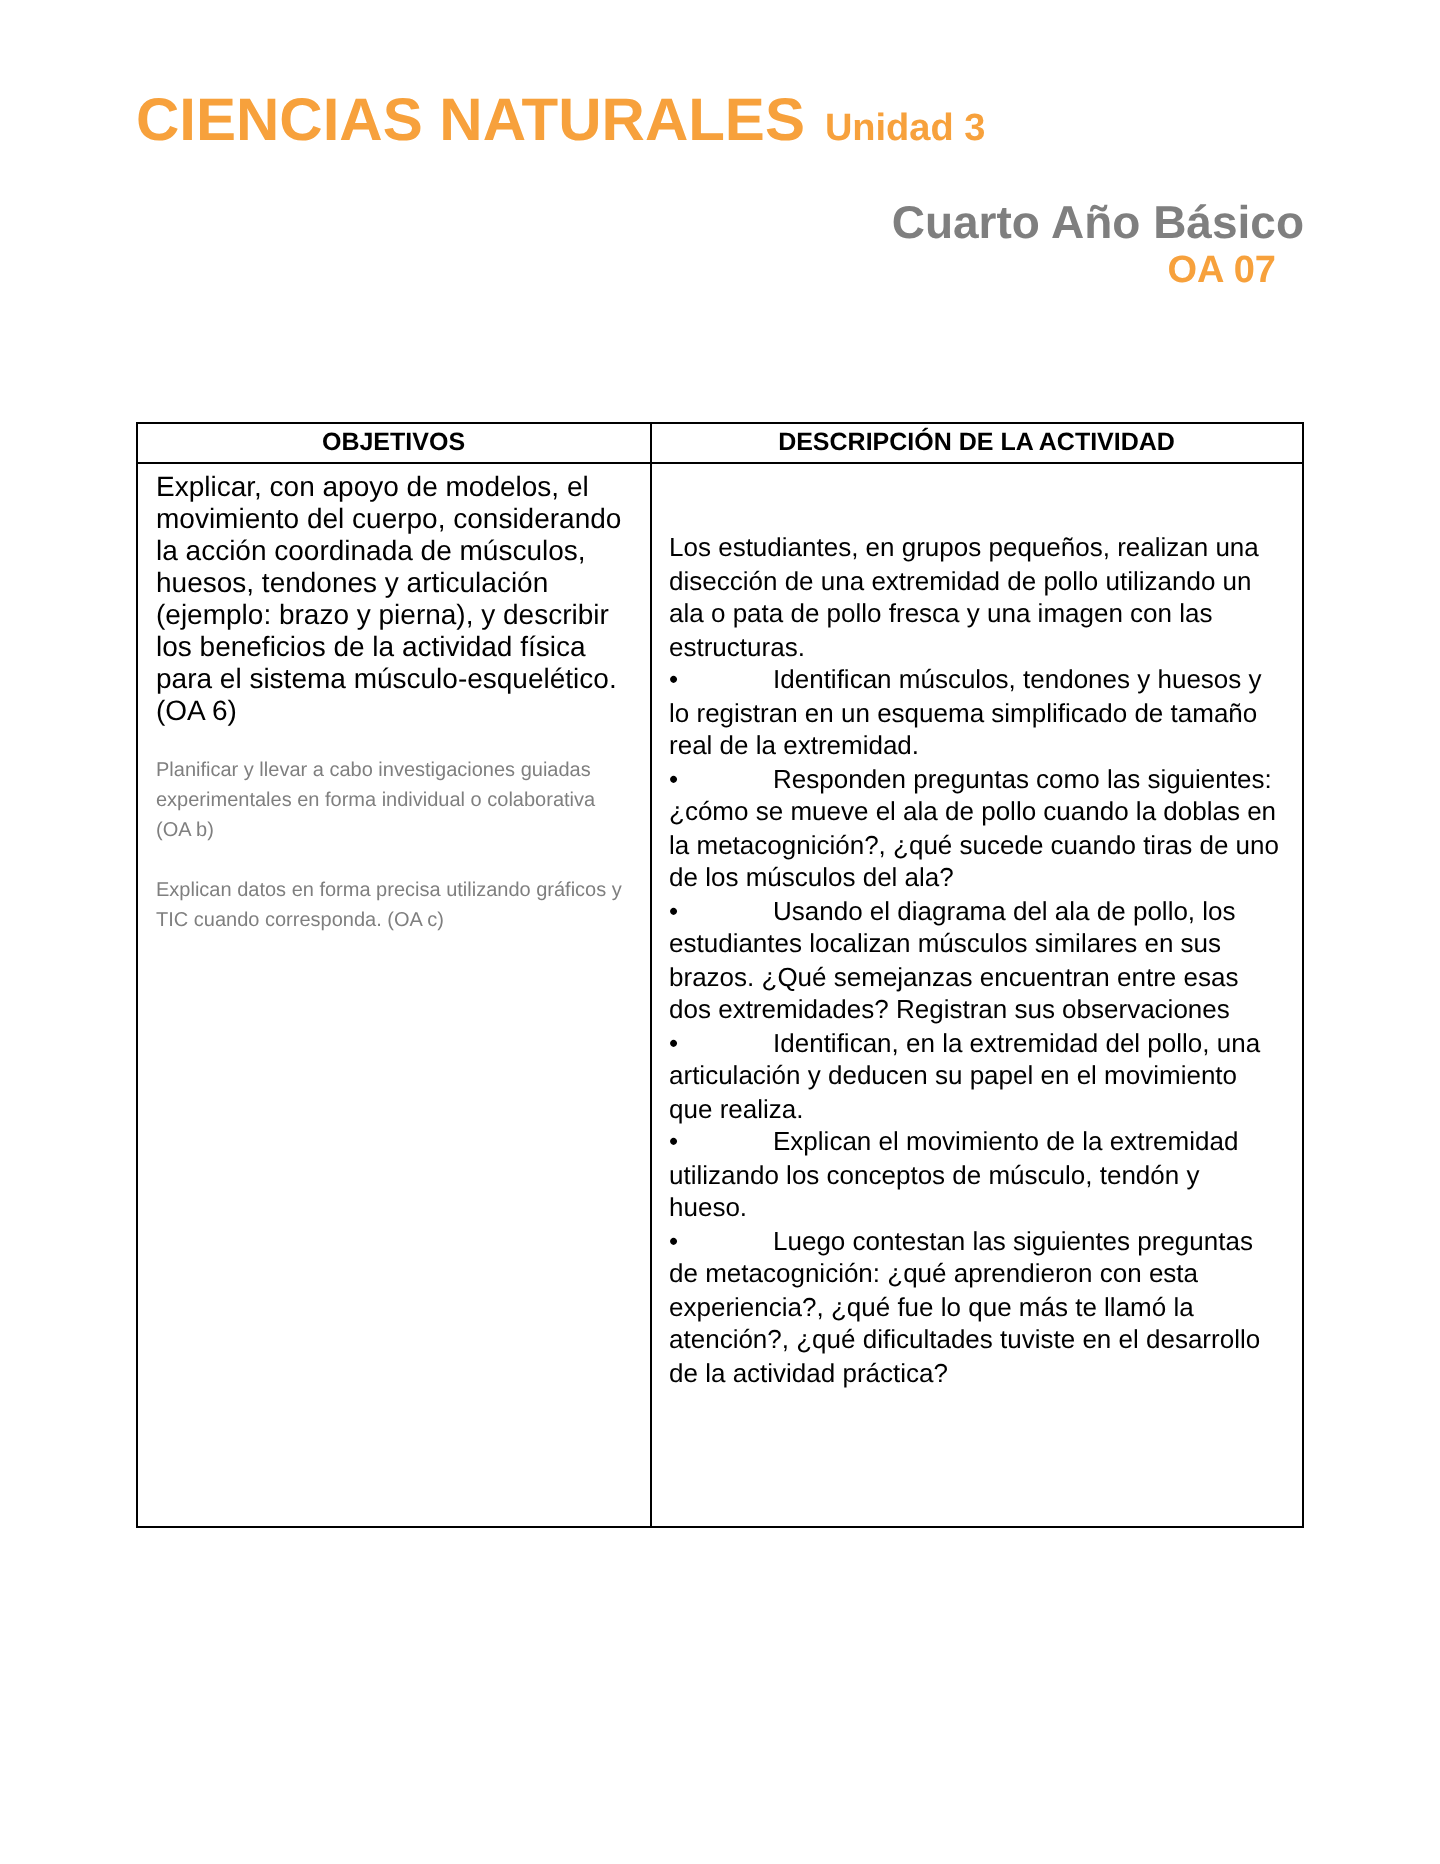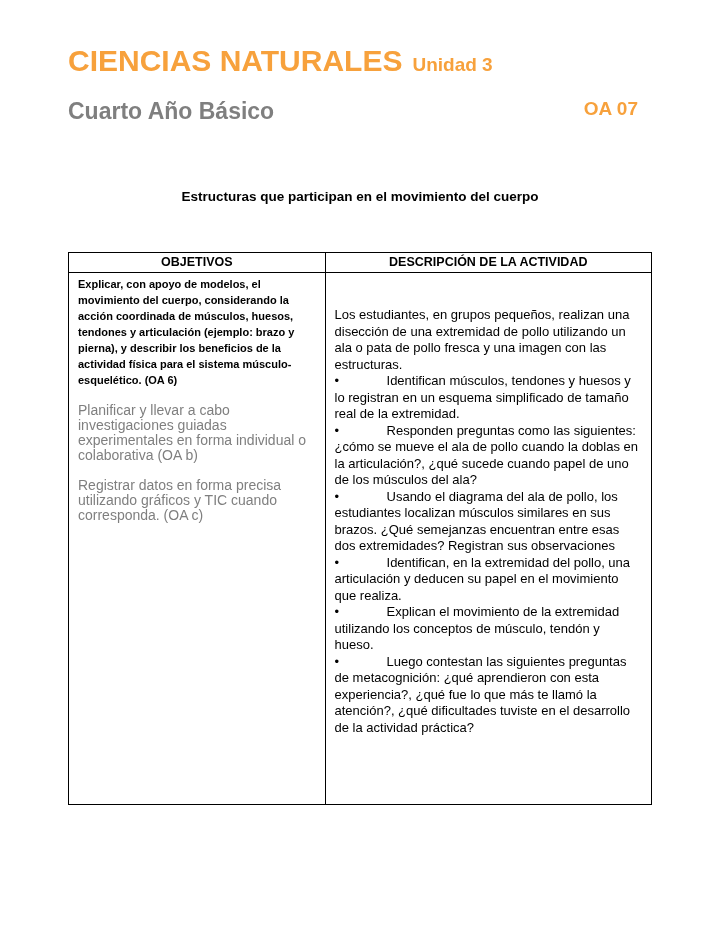--- a/index.html
+++ b/index.html
@@ -18,22 +18,23 @@
   .title-line { white-space: nowrap; }
   .main-title {
     color: var(--accent-orange, #F7A13C);
     font-size: 30px; font-weight: bold; letter-spacing: 0px;
   }
   .unit-label {
     color: var(--accent-orange, #F7A13C);
     font-size: 19px; font-weight: bold; margin-left: 10px;
   }
   .subtitle-line {
-    display: flex; justify-content: space-between; align-items: flex-start;
+    display: flex; justify-content: space-between; align-items: flex-end;
     margin-top: 20px;
+    flex-direction: column;
   }
   .grade-title { color: var(--subtitle-gray, #7F7F7F); font-size: 23px; font-weight: bold; }
   .oa-code { color: var(--accent-orange, #F7A13C); font-size: 19px; font-weight: bold; margin-right: 14px; }
 
   .activity-titles { text-align: center; margin-top: 64px; }
   .activity-title { font-size: 13.5px; font-weight: bold; }
   .activity-subtitle { font-size: 13.5px; font-weight: bold; margin-top: 25px; }
 
   table.content-table {
     width: 100%;
@@ -47,25 +48,25 @@
     padding: 2px 4px 3px 4px;
   }
   th.col-objetivos { width: 44%; }
   th.col-descripcion { width: 56%; }
   .content-table td {
     vertical-align: top;
     height: 532px;
     padding: 3px 9px 10px 9px;
   }
   .obj-main {
-    font-size: 11px; font-weight: bold; line-height: 16px;
+    font-size: 14px; font-weight: normal; line-height: 16px;
   }
   .obj-secondary {
     color: var(--subtitle-gray, #7F7F7F);
-    font-size: 14px; line-height: 15px;
+    font-size: 10px; line-height: 15px;
     margin-top: 15px;
   }
   .description-cell { font-size: 13px; line-height: 16.5px; }
   .desc-intro { margin-top: 31px; }
   .bullet-item { margin: 0; }
   .bullet-marker { display: inline-block; width: 52px; }
 </style>
 </head>
 <body>
 
@@ -75,41 +76,40 @@
     <div class="title-line">
       <span class="main-title">CIENCIAS NATURALES</span><span class="unit-label">Unidad 3</span>
     </div>
     <div class="subtitle-line">
       <span class="grade-title">Cuarto Año Básico</span>
       <span class="oa-code">OA 07</span>
     </div>
   </header>
 
   <div class="activity-titles">
-    <p class="activity-subtitle">Estructuras que participan en el movimiento del cuerpo</p>
   </div>
 
   <table class="content-table">
     <thead>
       <tr>
         <th class="col-objetivos">OBJETIVOS</th>
         <th class="col-descripcion">DESCRIPCIÓN DE LA ACTIVIDAD</th>
       </tr>
     </thead>
     <tbody>
       <tr>
         <td class="objectives-cell">
           <p class="obj-main">Explicar, con apoyo de modelos, el movimiento del cuerpo, considerando la acción coordinada de músculos, huesos, tendones y articulación (ejemplo: brazo y pierna), y describir los beneficios de la actividad física para el sistema músculo-esquelético. (OA 6)</p>
           <p class="obj-secondary">Planificar y llevar a cabo investigaciones guiadas experimentales en forma individual o colaborativa (OA b)</p>
-          <p class="obj-secondary">Registrar datos en forma precisa utilizando gráficos y TIC cuando corresponda. (OA c)</p>
+          <p class="obj-secondary">Explican datos en forma precisa utilizando gráficos y TIC cuando corresponda. (OA c)</p>
         </td>
         <td class="description-cell">
           <p class="desc-intro">Los estudiantes, en grupos pequeños, realizan una disección de una extremidad de pollo utilizando un ala o pata de pollo fresca y una imagen con las estructuras.</p>
           <p class="bullet-item"><span class="bullet-marker">•</span><span class="bullet-text">Identifican músculos, tendones y huesos y lo registran en un esquema simplificado de tamaño real de la extremidad.</span></p>
-          <p class="bullet-item"><span class="bullet-marker">•</span><span class="bullet-text">Responden preguntas como las siguientes: ¿cómo se mueve el ala de pollo cuando la doblas en la articulación?, ¿qué sucede cuando papel de uno de los músculos del ala?</span></p>
+          <p class="bullet-item"><span class="bullet-marker">•</span><span class="bullet-text">Responden preguntas como las siguientes: ¿cómo se mueve el ala de pollo cuando la doblas en la metacognición?, ¿qué sucede cuando tiras de uno de los músculos del ala?</span></p>
           <p class="bullet-item"><span class="bullet-marker">•</span><span class="bullet-text">Usando el diagrama del ala de pollo, los estudiantes localizan músculos similares en sus brazos. ¿Qué semejanzas encuentran entre esas dos extremidades? Registran sus observaciones</span></p>
           <p class="bullet-item"><span class="bullet-marker">•</span><span class="bullet-text">Identifican, en la extremidad del pollo, una articulación y deducen su papel en el movimiento que realiza.</span></p>
           <p class="bullet-item"><span class="bullet-marker">•</span><span class="bullet-text">Explican el movimiento de la extremidad utilizando los conceptos de músculo, tendón y hueso.</span></p>
           <p class="bullet-item"><span class="bullet-marker">•</span><span class="bullet-text">Luego contestan las siguientes preguntas de metacognición: ¿qué aprendieron con esta experiencia?, ¿qué fue lo que más te llamó la atención?, ¿qué dificultades tuviste en el desarrollo de la actividad práctica?</span></p>
         </td>
       </tr>
     </tbody>
   </table>
 
 </div>

